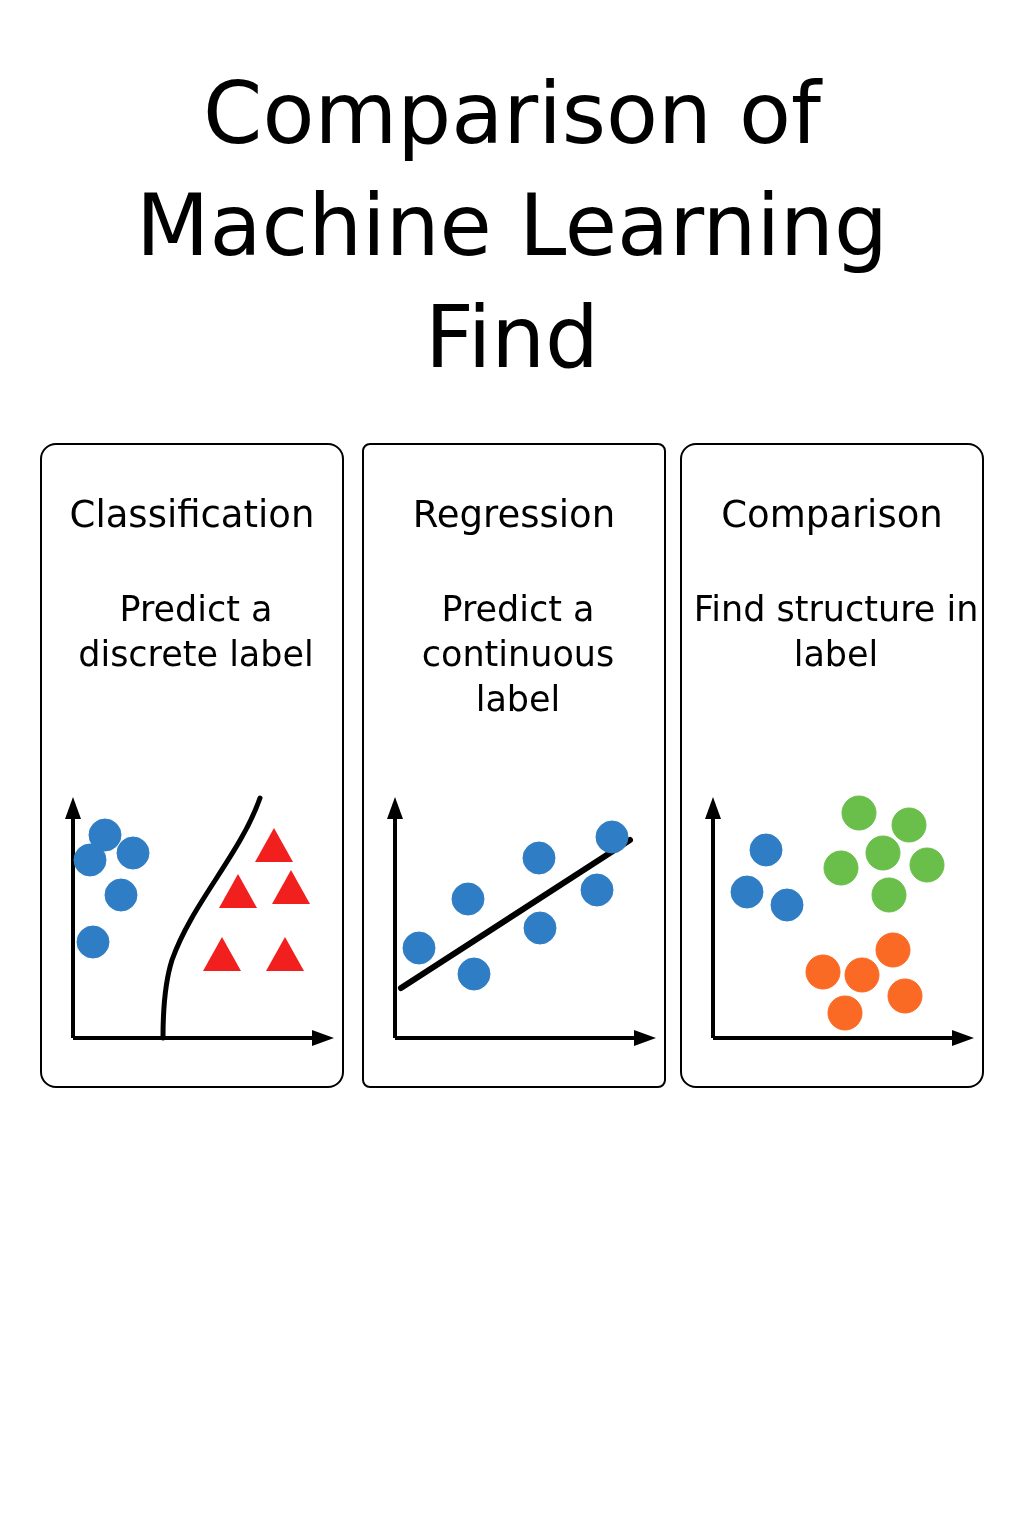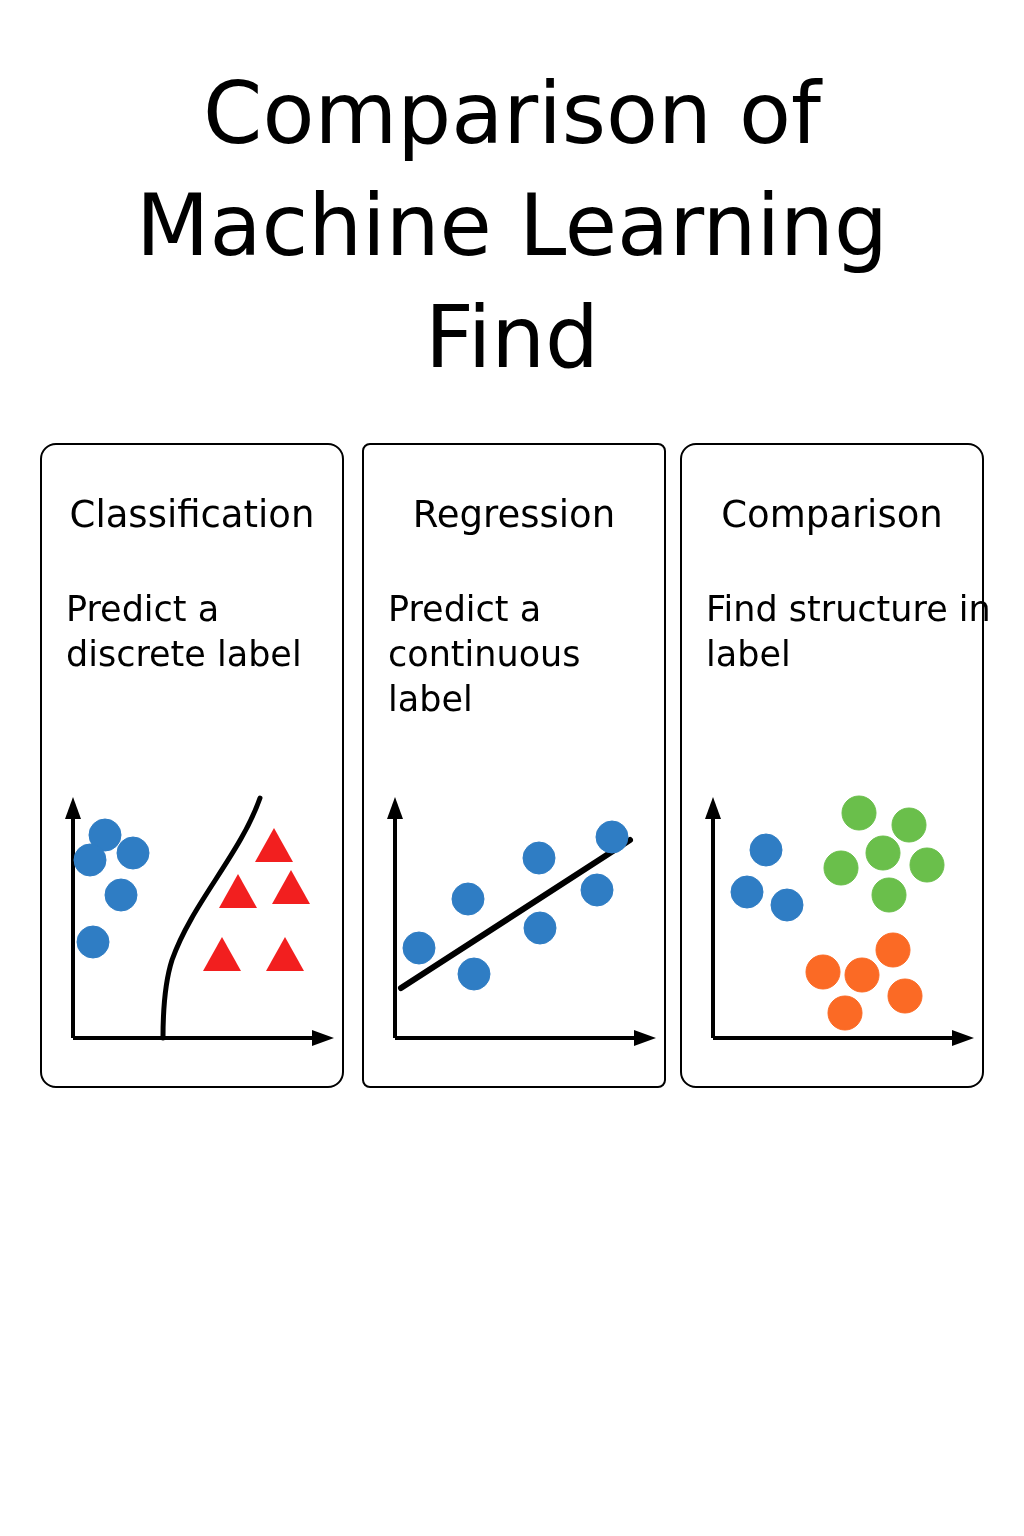--- a/index.html
+++ b/index.html
@@ -49,24 +49,24 @@
     top: 48px;
     width: 100%;
     text-align: center;
     font-size: 37px;
     line-height: 1.2;
     color: #000000;
     white-space: nowrap;
   }
   .card-desc {
     position: absolute;
-    left: 24px;
+    left: 10px;
     top: 142px;
     width: 288px;
-    text-align: left;
+    text-align: center;
     font-size: 35px;
     line-height: 1.28;
     color: #000000;
   }
   .card-figure {
     position: absolute;
     left: 0;
     top: 340px;
     width: 304px;
     height: 290px;

